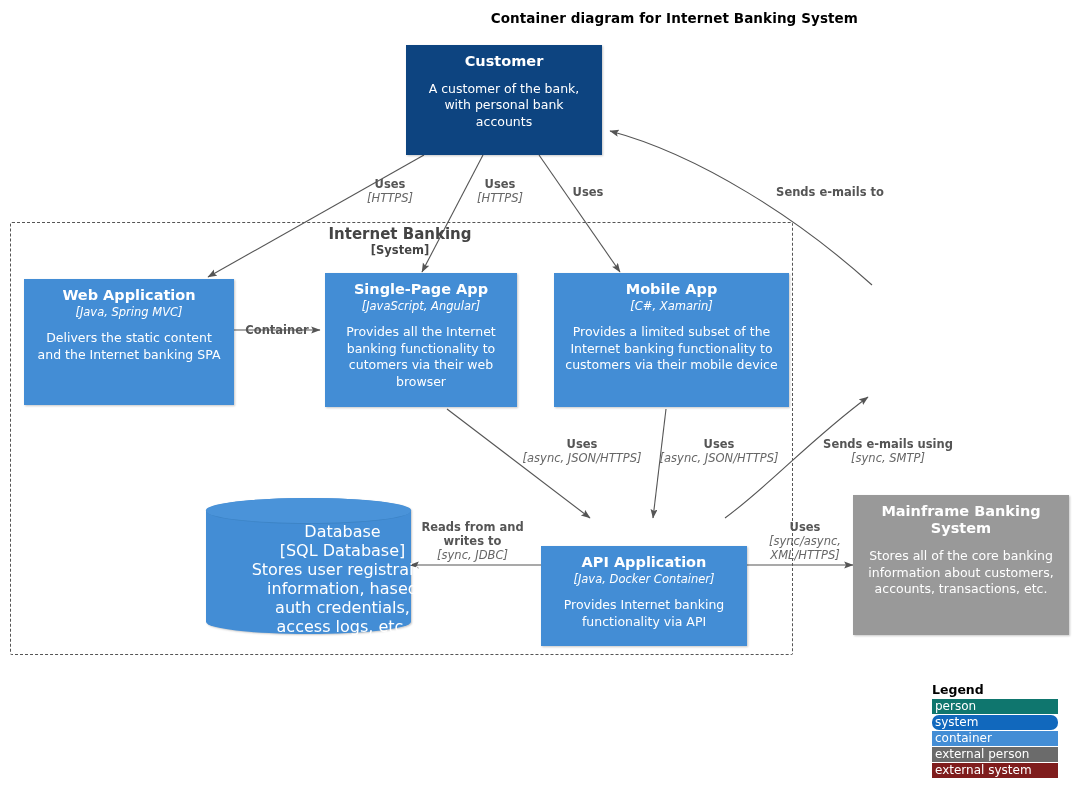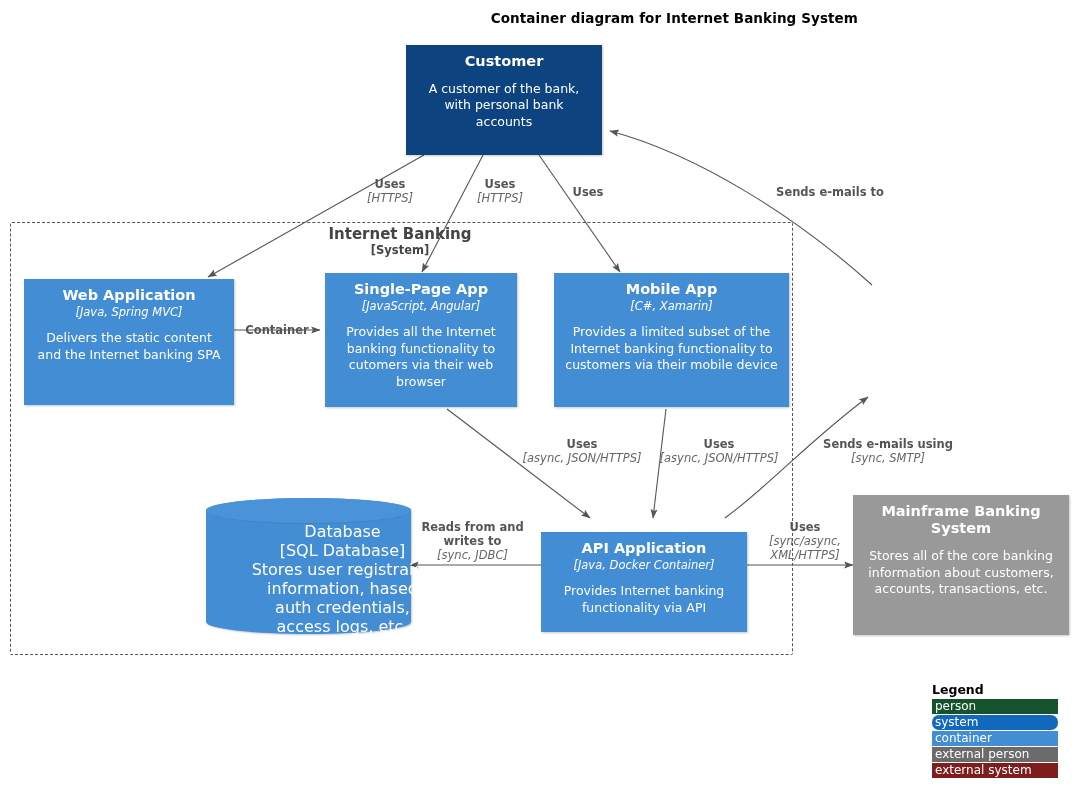--- a/index.html
+++ b/index.html
@@ -238,21 +238,21 @@
   <div class="db-wrap" style="left:206px; top:498px; width:205px; height:136px;">
     <div class="db-body"></div>
     <div class="db-top"></div>
     <div class="db-text">
       <div class="n-name">Database</div>
       <div class="n-tech">[SQL Database]</div>
       <div class="n-desc">Stores user registraion information, hased auth credentials, access logs, etc.</div>
     </div>
   </div>
 
-  <div class="node container" style="left:541px; top:532px; width:206px; height:100px;">
+  <div class="node container" style="left:541px; top:546px; width:206px; height:100px;">
     <div class="n-name">API Application</div>
     <div class="n-tech">[Java, Docker Container]</div>
     <div class="n-desc">Provides Internet banking functionality via API</div>
   </div>
 
   <div class="node extsystem" style="left:853px; top:495px; width:216px; height:140px;">
     <div class="n-name">Mainframe Banking System</div>
     <div class="n-desc">Stores all of the core banking information about customers, accounts, transactions, etc.</div>
   </div>
 
@@ -299,21 +299,21 @@
   </div>
 
   <div class="edge-label" style="left:757px; top:521px; width:96px;">
     <span class="el-text">Uses</span>
     <span class="el-tech">[sync/async, XML/HTTPS]</span>
   </div>
 
   <div class="legend">
     <div class="legend-title">Legend</div>
     <div id="legend-rows">
-        <div class="legend-row" style="background: #14532d;">person</div>
+        <div class="legend-row" style="background: #0f766e;">person</div>
         <div class="legend-row" style="background: rgb(17, 104, 189); border-radius: 7px;">system</div>
         <div class="legend-row" style="background: rgb(67, 141, 213);">container</div>
         <div class="legend-row" style="background: rgb(107, 107, 107);">external person</div>
         <div class="legend-row" style="background: #7f1d1d;">external system</div>
       </div>
   </div>
 
 </div>
 
 </body></html>

